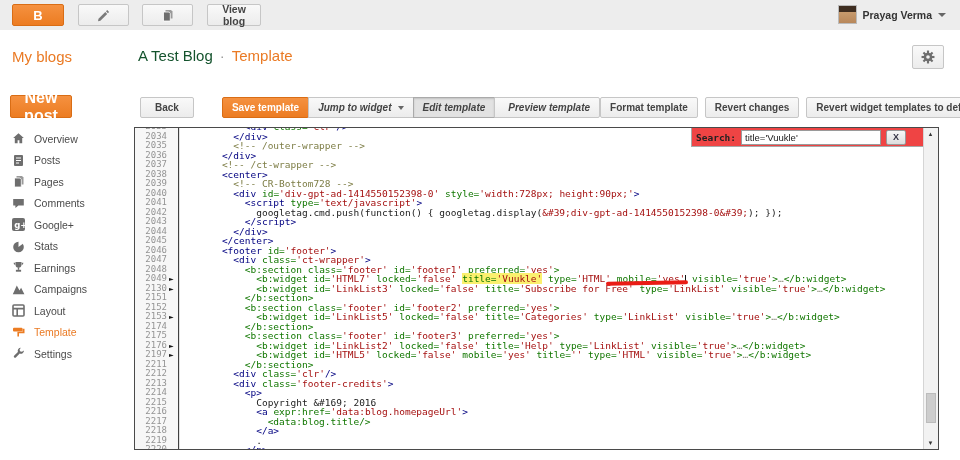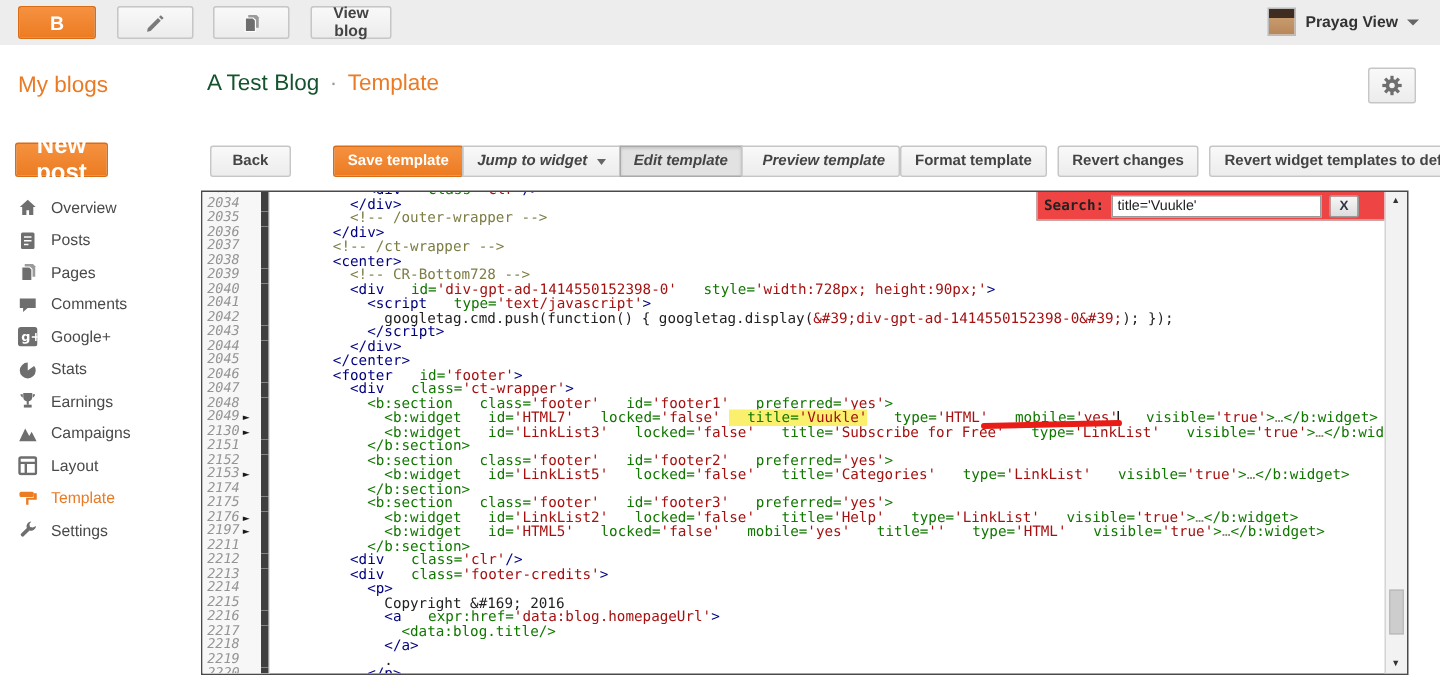--- a/index.html
+++ b/index.html
@@ -60,30 +60,30 @@
   .jump-caret{width:0;height:0;border-left:3.5px solid transparent;border-right:3.5px solid transparent;
               border-top:4px solid #666;margin-left:6px;}
 
   
   .editor{position:absolute;left:134px;top:127px;width:805px;height:323px;box-sizing:border-box;
           border:1px solid #4a4a4a;background:#fff;overflow:hidden;}
   .gutter-bg{position:absolute;left:0;top:0;bottom:0;width:44px;background:#f7f7f7;
              border-right:1px solid #e2e2e2;z-index:0;}
   .code{position:absolute;left:0;right:14px;top:-6px;bottom:0;overflow:hidden;z-index:1;}
   .cm-line{display:flex;height:9.5px;line-height:9.5px;font-family:"DejaVu Sans Mono",monospace;}
-  .gut{flex:0 0 44px;display:flex;justify-content:center;align-items:center;background:#f7f7f7;
-       box-sizing:border-box;border-right:5px solid #404040;font-style:italic;}
+  .gut{flex:0 0 44px;display:flex;justify-content:flex-end;align-items:center;background:#f7f7f7;
+       box-sizing:border-box;border-right:1px solid #404040;}
   .num{font-size:9px;color:#949494;text-align:right;}
   .fold{width:9px;font-size:6px;color:#1a1a1a;text-align:left;padding-left:2px;
         font-family:"DejaVu Sans",sans-serif;}
   .src{white-space:pre;padding-left:20px;font-size:9.5px;color:#222;}
   .tk-p{color:#222;}
   .tk-t{color:#000080;}
   .tk-b{color:#117700;}
-  .tk-a{color:#117700;margin-left:12px;}
+  .tk-a{color:#117700;}
   .tk-s{color:#a51111;}
   .tk-c{color:#7d7d45;}
   .tk-f{color:#887;}
   .tk-cu{display:inline-block;width:1px;height:9px;background:#111;vertical-align:middle;}
   .hl{background:#fbf06e;}
   .ul{position:relative;}
   .ul::after{content:'';position:absolute;left:-11px;right:-2px;top:7.5px;height:4px;
              background:#ea1c16;border-radius:3px;transform:rotate(-1.2deg);z-index:3;}
 
   .search-bar{position:absolute;top:0;right:13px;width:234px;height:19px;background:#ef4444;
@@ -122,21 +122,21 @@
     <span>
       <svg width="13" height="13" viewBox="0 0 13 13">
           <path fill="#9a9a9a" d="M4.5 1H10l1.5 1.5V9.5H4.5z"></path>
           <path fill="#6e6e6e" stroke="#fff" stroke-width="0.8" d="M2.5 3h5.3L9.3 4.5V12H2.5z"></path>
         </svg>
     </span>
   </button>
   <button class="tb-btn viewblog-btn">View blog</button>
   <div class="user">
     <div class="avatar"></div>
-    <span class="user-name">Prayag View</span>
+    <span class="user-name">Prayag Verma</span>
     <span class="caret"></span>
   </div>
 </div>
 
 <div class="header">
   <a class="myblogs">My blogs</a>
   <div class="title-group">
     <span class="blog-title">A Test Blog</span><span class="sep">·</span><span class="page-title">Template</span>
   </div>
   <button class="gear-btn">

